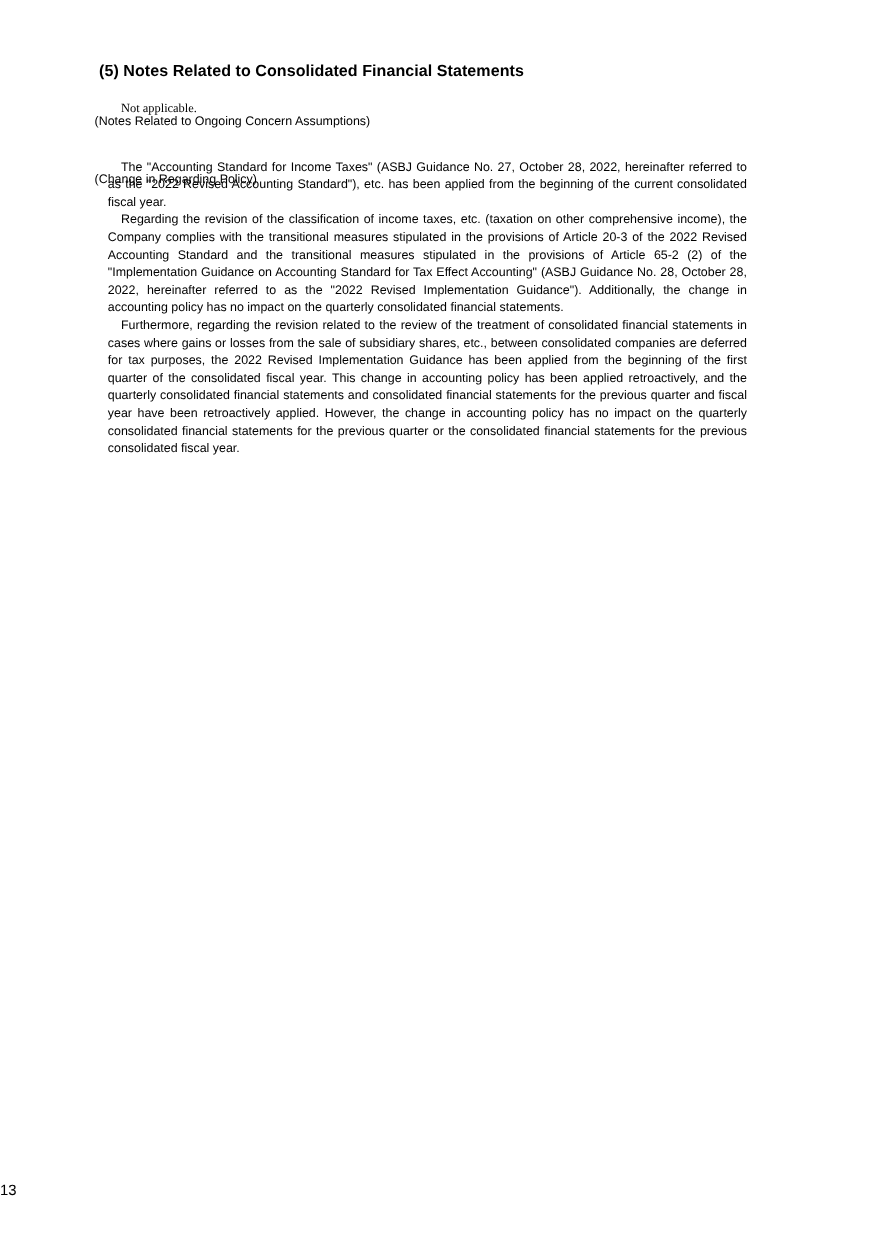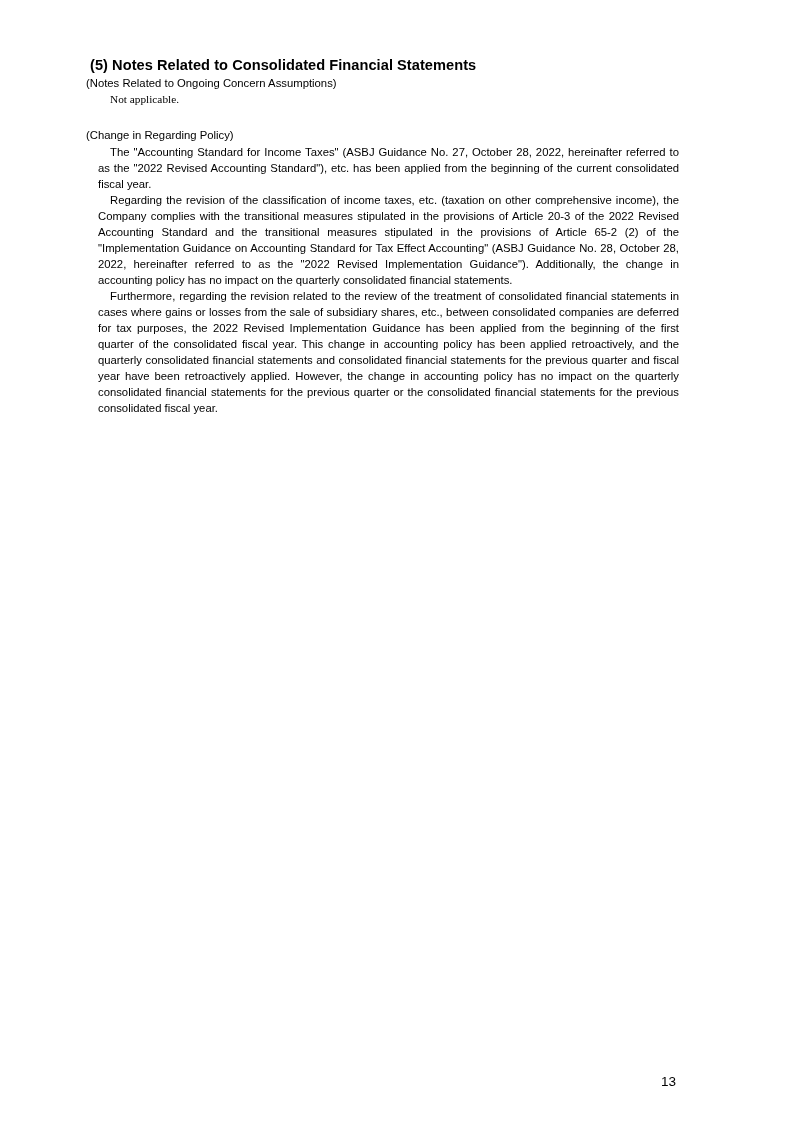--- a/index.html
+++ b/index.html
@@ -7,37 +7,37 @@
       width: 800px; height: 1131px; position: relative; overflow: hidden;
       font-family: "Liberation Sans", sans-serif; color: #000;
     }
     .heading {
       position: absolute; left: 90px; top: 57px;
       font-size: 14.6px; font-weight: bold; letter-spacing: 0.05px;
       white-space: nowrap;
     }
     .subhead {
       position: absolute; left: 86px;
-      font-size: 11.3px; white-space: nowrap;
+      font-size: 11.3px; white-space: nowrap; margin-top: 28px;
     }
     .na {
       position: absolute; left: 110px; top: 93px;
       font-size: 11.3px; white-space: nowrap; font-family: Liberation Serif, serif;
     }
     .body-block {
       position: absolute; left: 98px; width: 581px;
       font-size: 11.3px; line-height: 16px;
       text-align: justify; text-align-last: left;
     }
     .body-block p {
       margin: 0; text-indent: 12px;
     }
     .page-number {
       position: absolute; left: 0; width: 676px; top: 1074px;
-      text-align: right; font-size: 13.5px;
+      text-align: left; font-size: 13.5px;
     }
   </style>
 </head>
 <body>
 
 <div class="heading">(5) Notes Related to Consolidated Financial Statements</div>
 
 <div class="subhead" style="top:77px;">(Notes Related to Ongoing Concern Assumptions)</div>
 <div class="na">Not applicable.</div>
 

